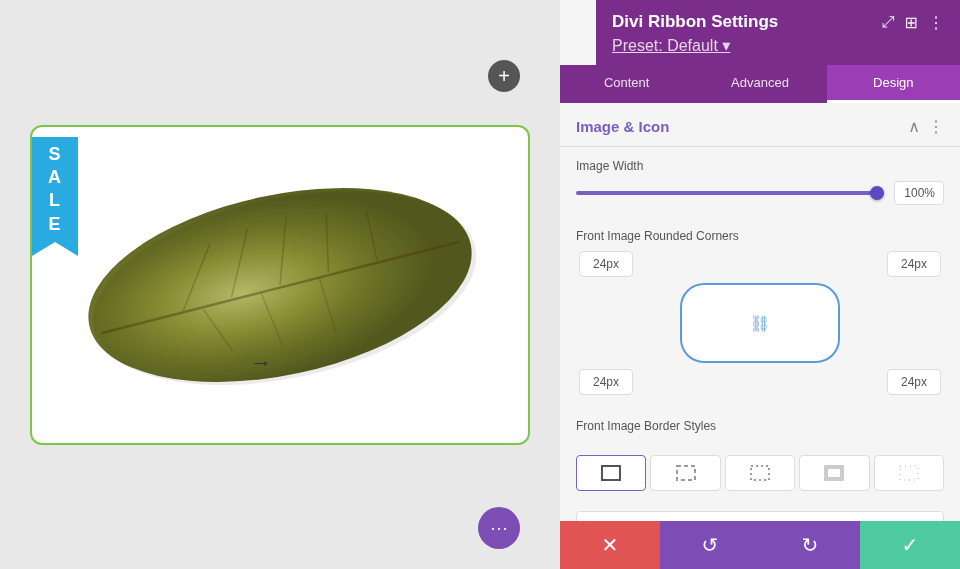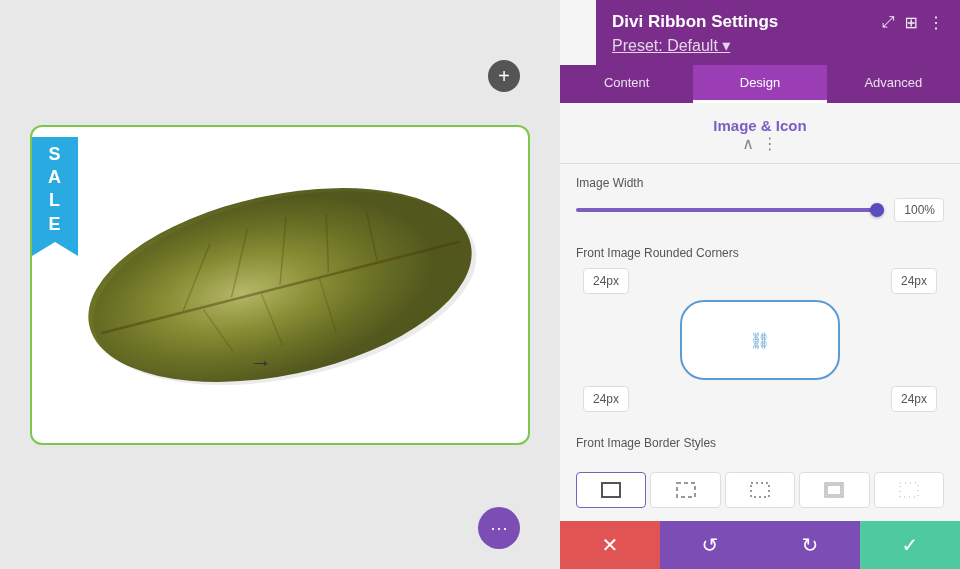--- a/index.html
+++ b/index.html
@@ -206,21 +206,20 @@
       padding: 0;
     }
 
     
     .section-header {
       display: flex;
       align-items: center;
       justify-content: space-between;
       padding: 14px 16px 10px;
       border-bottom: 1px solid #ddd;
-      flex-direction: column;
     }
 
     .section-title {
       font-size: 15px;
       font-weight: 600;
       color: #7b5fc0;
     }
 
     .section-header-actions {
       display: flex;
@@ -301,21 +300,21 @@
       justify-items: center;
     }
 
     .corner-input {
       background: white;
       border: 1px solid #ddd;
       border-radius: 4px;
       padding: 5px 6px;
       font-size: 12px;
       color: #555;
-      width: 46px;
+      width: 54px;
       text-align: center;
     }
 
     .corner-preview {
       width: 160px;
       height: 80px;
       border: 2px solid #5b9bd5;
       border-radius: 24px;
       display: flex;
       align-items: center;
@@ -472,25 +471,25 @@
     </div>
     <div class="panel-preset">
       <span>Preset: Default ▾</span>
     </div>
   </div>
 
   <div class="panel-tabs">
     <div class="tab">
       <span>Content</span>
     </div>
+    <div class="tab">
+      <span>Advanced</span>
+    </div>
     <div class="tab active">
       <span>Design</span>
-    </div>
-    <div class="tab">
-      <span>Advanced</span>
     </div>
   </div>
 
   <div class="panel-body">
 
     <div class="section-header">
       <span class="section-title">Image &amp; Icon</span>
       <div class="section-header-actions">
         <span class="section-chevron">∧</span>
         <span class="section-dots">⋮</span>

